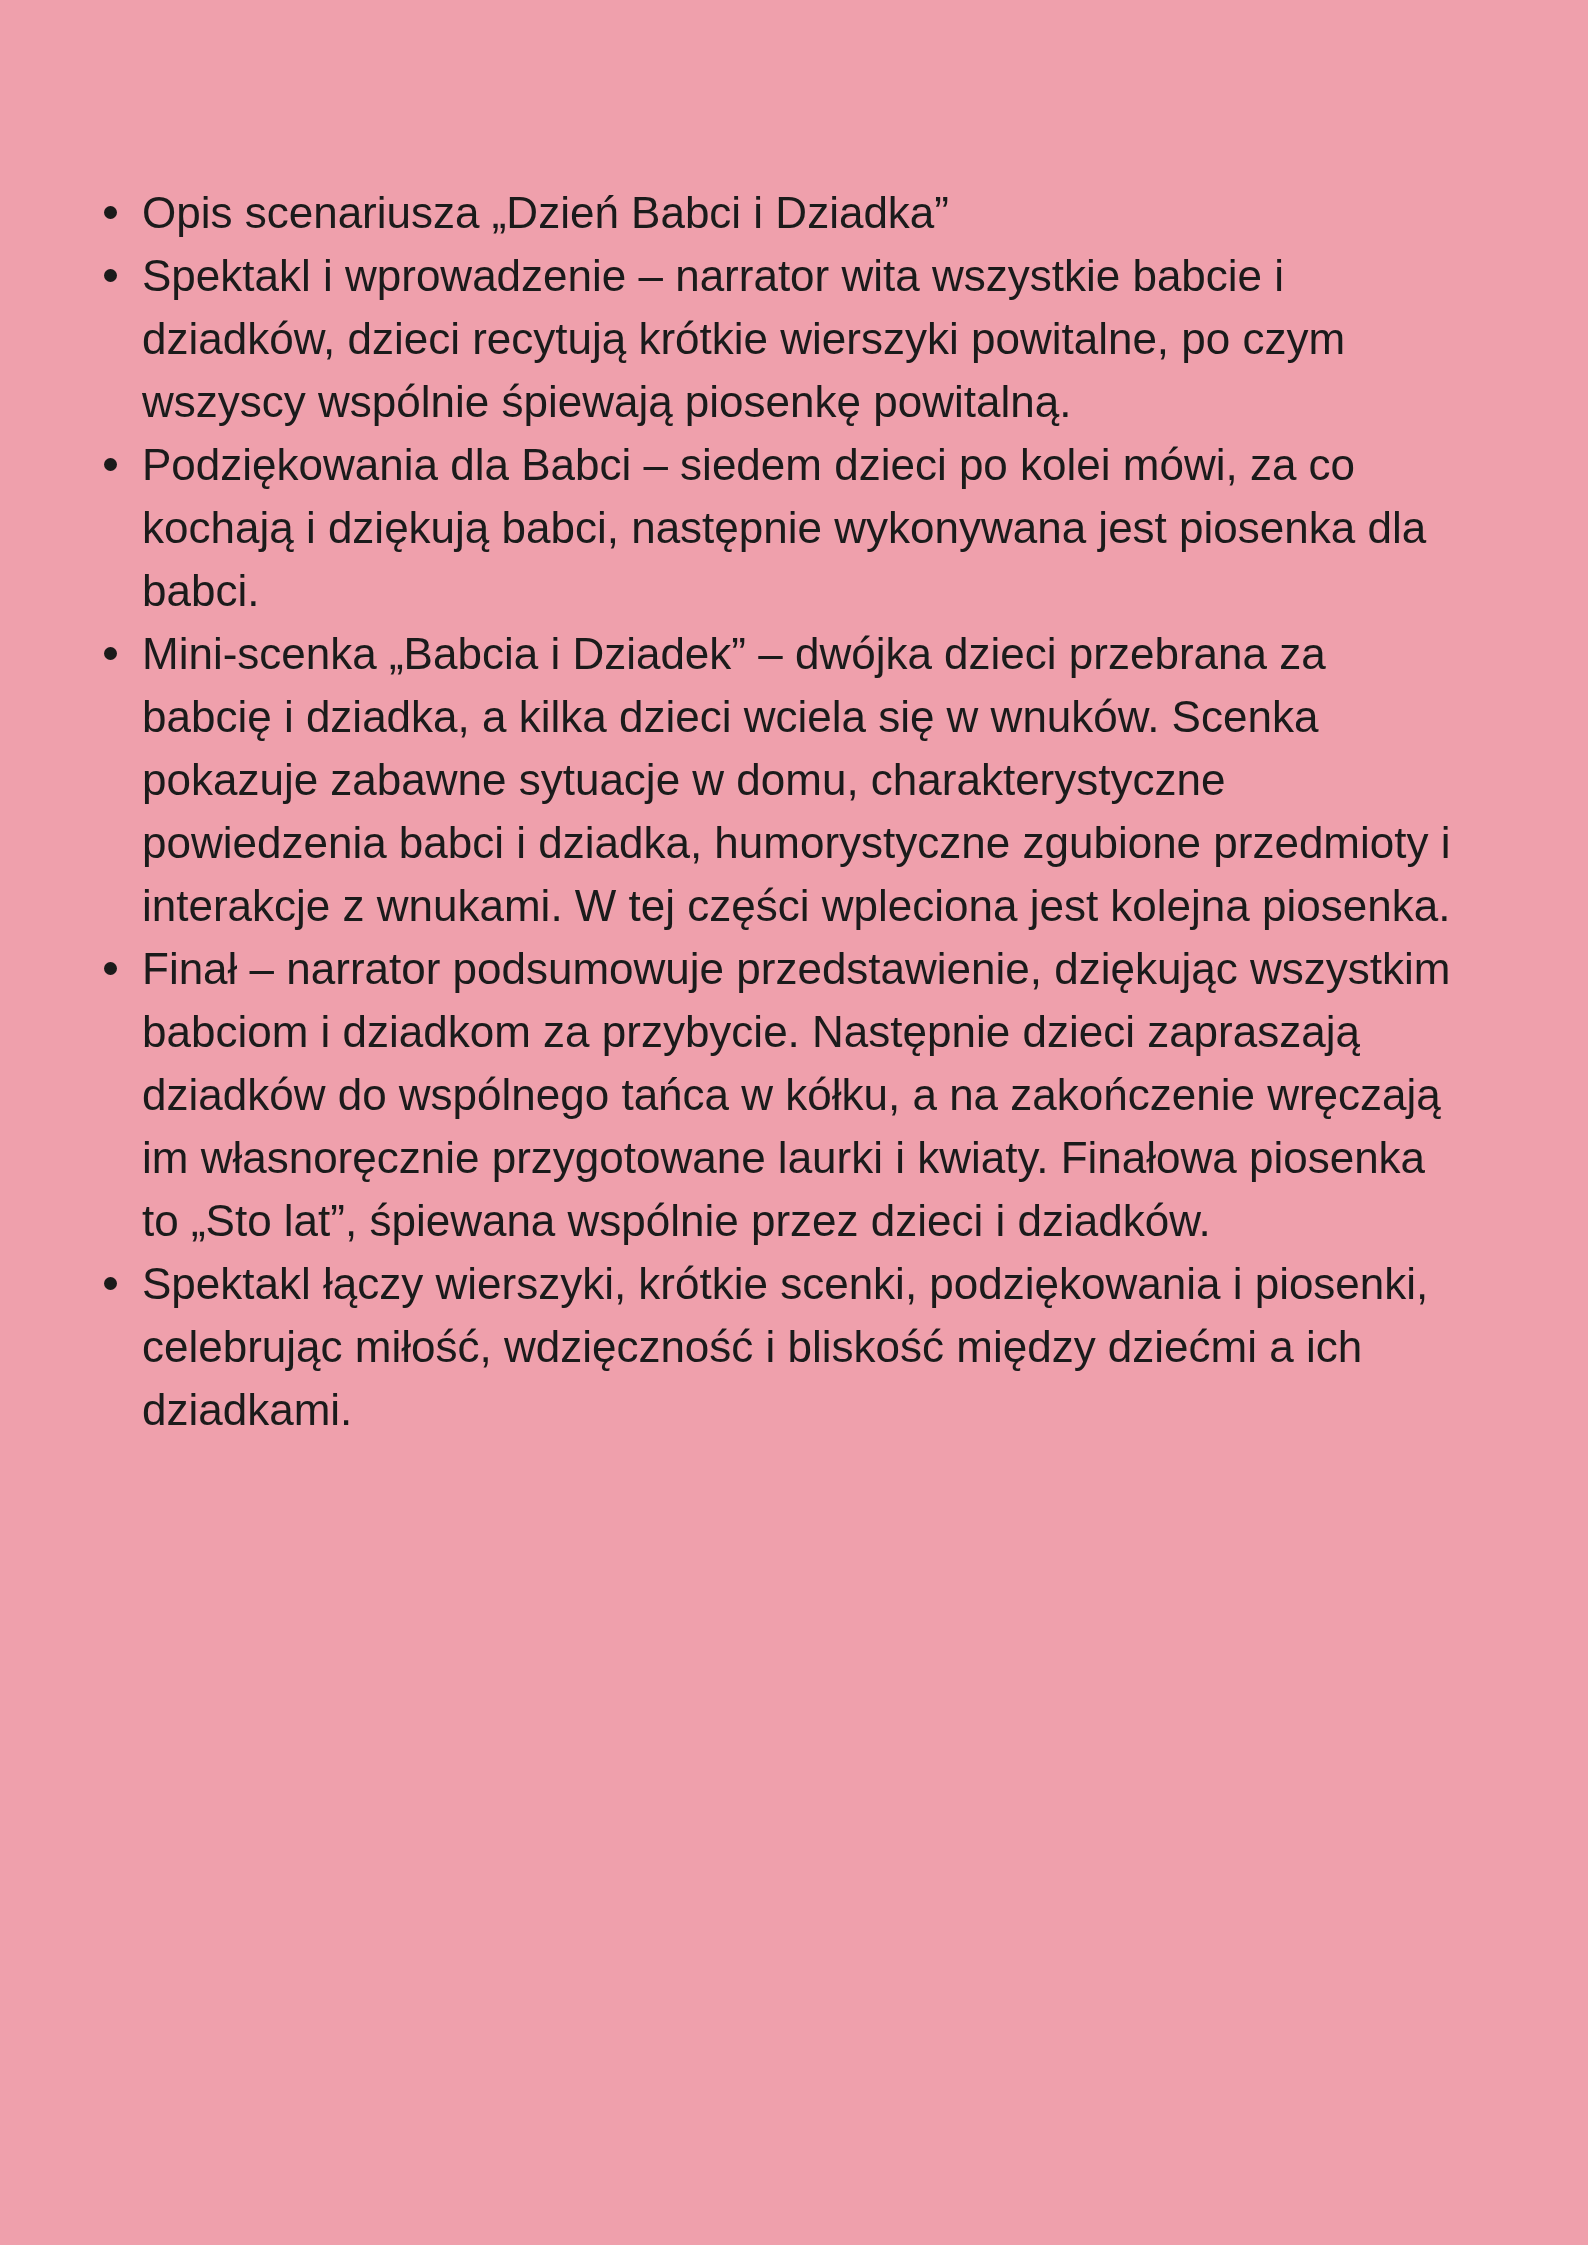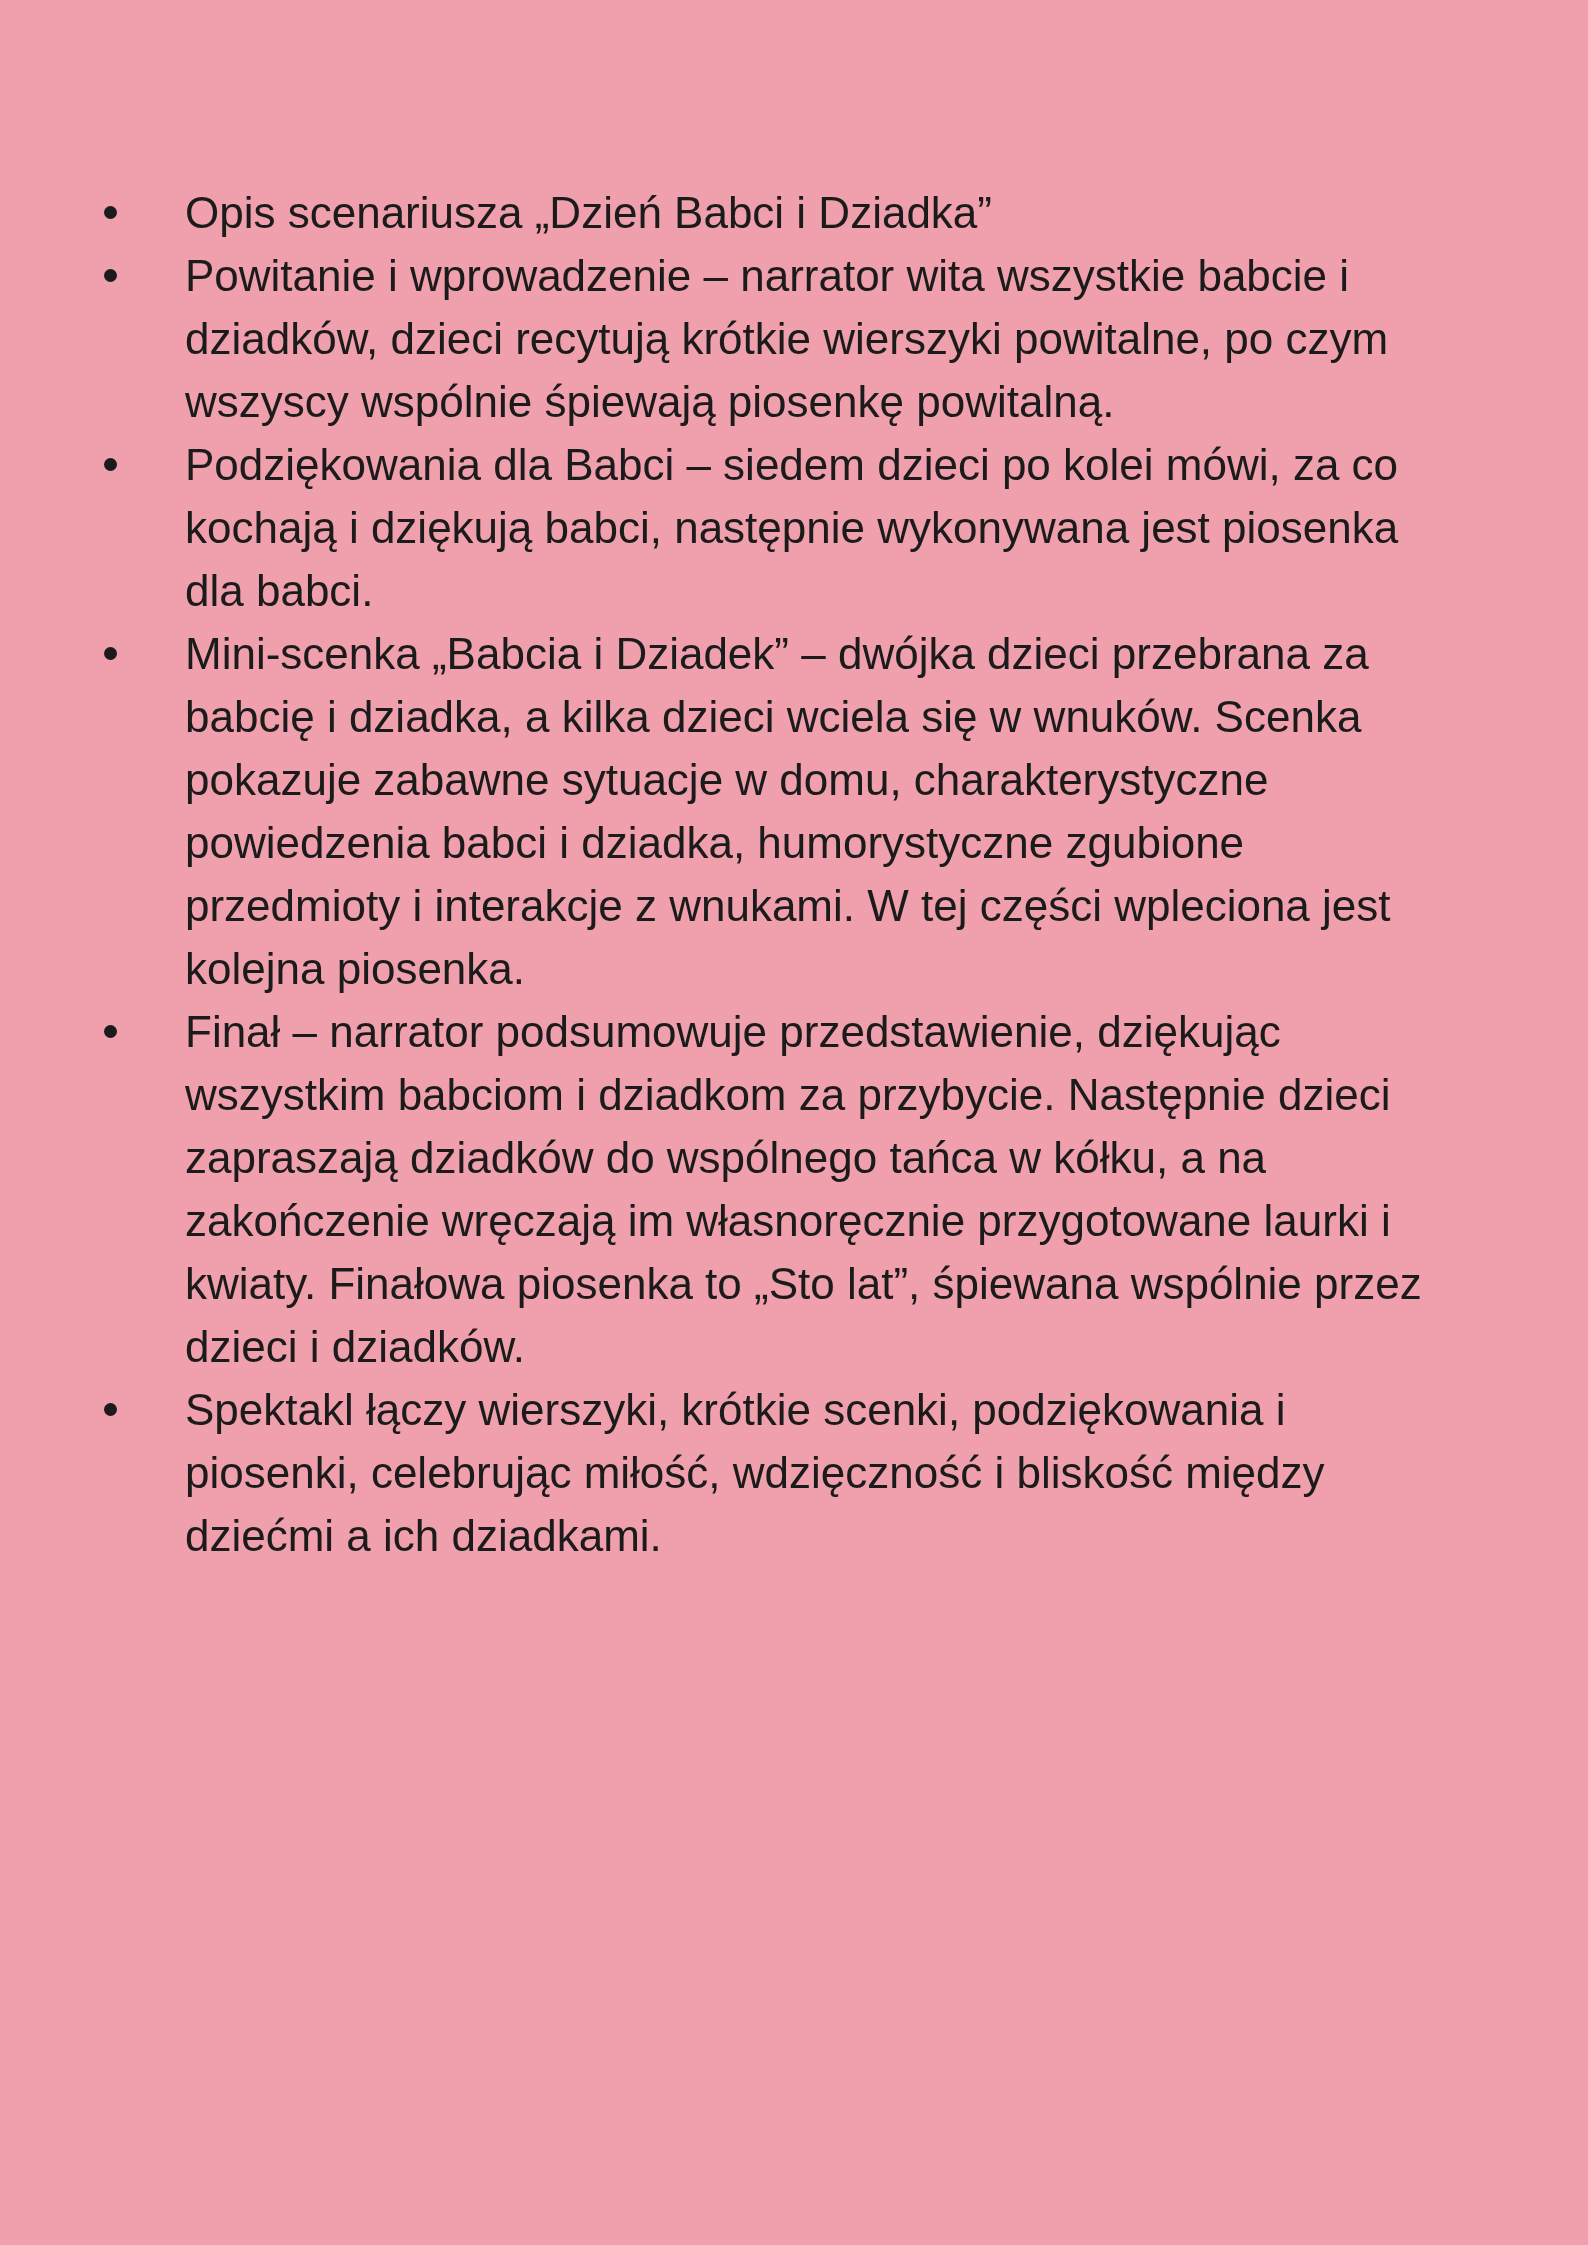--- a/index.html
+++ b/index.html
@@ -23,21 +23,20 @@
     color: #1B1B1B;
     font-size: 44px;
     line-height: 63px;
     font-weight: 400;
   }
   ul.bullet-list li {
     display: flex;
     align-items: flex-start;
     margin: 0;
     padding: 0;
-    gap: 43px;
   }
   .bullet-dot {
     flex: 0 0 13px;
     width: 13px;
     height: 13px;
     border-radius: 50%;
     background: #1B1B1B;
     margin-top: 25px;
     margin-right: 25px;
   }
@@ -49,21 +48,21 @@
 </head>
 <body style="background: rgb(239, 160, 172);">
 
 <ul class="bullet-list" style="color: rgb(27, 27, 27);">
   <li>
     <span class="bullet-dot" style="background: rgb(27, 27, 27);"></span>
     <span class="li-text">Opis scenariusza „Dzień Babci i Dziadka”</span>
   </li>
   <li>
     <span class="bullet-dot" style="background: rgb(27, 27, 27);"></span>
-    <span class="li-text">Powitanie i wprowadzenie – narrator wita wszystkie babcie i dziadków, dzieci recytują krótkie wierszyki powitalne, po czym wszyscy wspólnie śpiewają piosenkę powitalną.</span>
+    <span class="li-text">Spektakl i wprowadzenie – narrator wita wszystkie babcie i dziadków, dzieci recytują krótkie wierszyki powitalne, po czym wszyscy wspólnie śpiewają piosenkę powitalną.</span>
   </li>
   <li>
     <span class="bullet-dot" style="background: rgb(27, 27, 27);"></span>
     <span class="li-text">Podziękowania dla Babci – siedem dzieci po kolei mówi, za co kochają i dziękują babci, następnie wykonywana jest piosenka dla babci.</span>
   </li>
   <li>
     <span class="bullet-dot" style="background: rgb(27, 27, 27);"></span>
     <span class="li-text">Mini-scenka „Babcia i Dziadek” – dwójka dzieci przebrana za babcię i dziadka, a kilka dzieci wciela się w wnuków. Scenka pokazuje zabawne sytuacje w domu, charakterystyczne powiedzenia babci i dziadka, humorystyczne zgubione przedmioty i interakcje z wnukami. W tej części wpleciona jest kolejna piosenka.</span>
   </li>
   <li>

